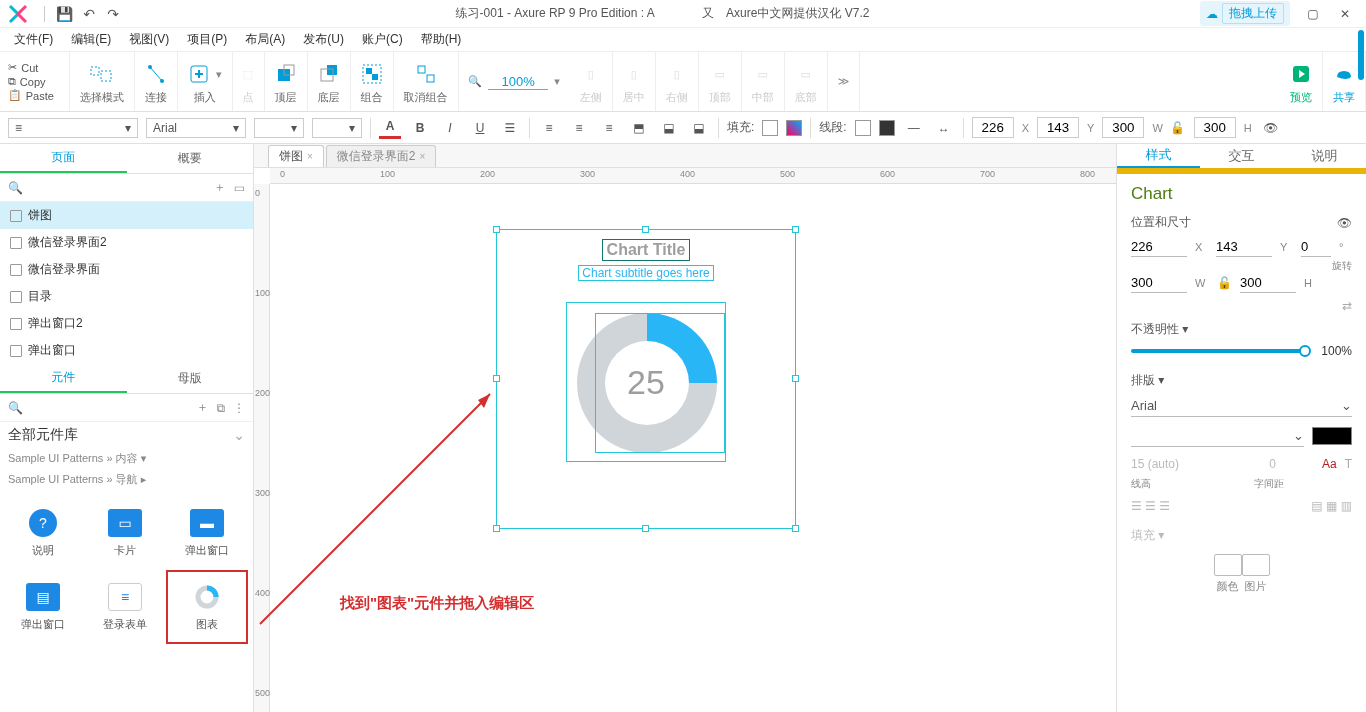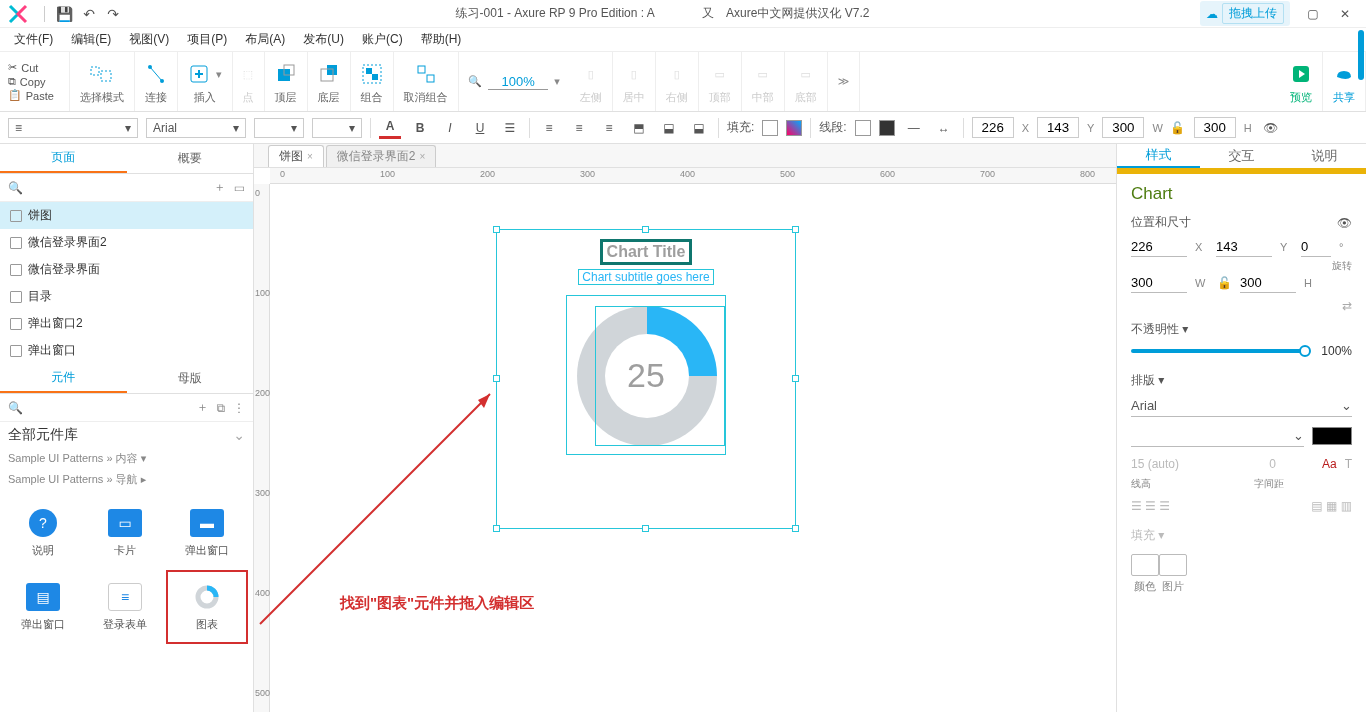--- a/index.html
+++ b/index.html
@@ -36,21 +36,21 @@
 .fmtbar .ibtn{width:22px;height:22px;display:flex;align-items:center;justify-content:center;cursor:pointer;color:#555}
 .fmtbar .swatch{width:16px;height:16px;border:1px solid #999;background:#fff}
 .fmtbar .swatch.filled{background:#333}
 .fmtbar .numfield{width:42px;border:1px solid #ccc;padding:2px 4px;text-align:center}
 .fmtbar .lbl{color:#888;font-size:11px}
 .fmtbar .lock{color:#aaa;font-size:12px}
 .main{display:flex;height:568px}
 .leftcol{width:254px;display:flex;flex-direction:column;border-right:1px solid #e0e0e0}
 .panel-tabs{height:30px;display:flex;border-bottom:1px solid #e0e0e0}
 .panel-tabs .pt{flex:1;display:flex;align-items:center;justify-content:center;cursor:pointer;color:#666}
-.panel-tabs .pt.active{color:#009dd9;border-bottom:2px solid #f97316}
+.panel-tabs .pt.active{color:#009dd9;border-bottom:2px solid #22c55e}
 .panel-tools{height:28px;display:flex;align-items:center;padding:0 8px;gap:8px;border-bottom:1px solid #eee;color:#888}
 .panel-tools .srch{flex:1}
 .page-list{flex:0 0 auto;max-height:170px;overflow:auto}
 .page-item{display:flex;align-items:center;gap:6px;padding:5px 10px;cursor:pointer;font-size:12px;color:#333}
 .page-item.active{background:#d4f0fa}
 .page-item .pic{width:12px;height:12px;border:1px solid #999;border-radius:1px}
 .lib-hdr{padding:4px 8px;font-size:14px;color:#333;display:flex;align-items:center;gap:4px}
 .lib-path{padding:3px 8px;font-size:11px;color:#888}
 .widget-grid{display:flex;flex-wrap:wrap;padding:6px 2px}
 .widget-cell{width:82px;height:74px;display:flex;flex-direction:column;align-items:center;justify-content:center;gap:6px;cursor:pointer}
@@ -67,23 +67,23 @@
 .ruler-v{width:16px;background:#f7f7f7;border-right:1px solid #ddd;position:absolute;left:0;top:40px;bottom:0;font-size:9px;color:#888}
 .ruler-v span{position:absolute;left:1px;writing-mode:horizontal-tb}
 .canvas-inner{position:absolute;left:16px;top:40px;right:0;bottom:0;background:#fff}
 .selection{position:absolute;border:1px solid #26c6da}
 .selection .handle{position:absolute;width:7px;height:7px;background:#fff;border:1px solid #26c6da}
 .selection .h-tl{left:-4px;top:-4px}.selection .h-tr{right:-4px;top:-4px}
 .selection .h-bl{left:-4px;bottom:-4px}.selection .h-br{right:-4px;bottom:-4px}
 .selection .h-tm{left:50%;top:-4px;margin-left:-4px}.selection .h-bm{left:50%;bottom:-4px;margin-left:-4px}
 .selection .h-ml{left:-4px;top:50%;margin-top:-4px}.selection .h-mr{right:-4px;top:50%;margin-top:-4px}
 .chart-box{position:absolute}
-.chart-title{text-align:center;color:#9e9e9e;font-weight:bold;font-size:16px;border:3px solid #0f766e;padding:1px 4px;display:inline-block}
+.chart-title{text-align:center;color:#9e9e9e;font-weight:bold;font-size:16px;border:1px solid #0f766e;padding:1px 4px;display:inline-block}
 .chart-sub{text-align:center;color:#29b6f6;font-size:12px;border:1px solid #26c6da;padding:0 3px;display:inline-block;margin-top:4px}
-.donut-wrap{position:relative;width:160px;height:160px;margin:10px auto;border:1px solid #26c6da}
+.donut-wrap{position:relative;width:160px;height:160px;margin:21px auto;border:1px solid #26c6da}
 .donut{width:140px;height:140px;border-radius:50%;background:conic-gradient(#29b6f6 0deg 90deg,#d0d5d9 90deg 360deg);position:absolute;left:10px;top:10px}
 .donut::after{content:"";position:absolute;left:28px;top:28px;width:84px;height:84px;background:#fff;border-radius:50%}
 .donut-val{position:absolute;left:0;right:0;top:0;bottom:0;display:flex;align-items:center;justify-content:center;font-size:34px;color:#9e9e9e;font-weight:400;z-index:2}
 .donut-sel{position:absolute;left:28px;top:10px;width:130px;height:140px;border:1px solid #26c6da;pointer-events:none}
 .arrow-line{position:absolute;pointer-events:none}
 .annotation{color:#d32f2f;font-weight:bold;font-size:15px;position:absolute}
 .rightcol{width:250px;border-left:1px solid #e0e0e0;display:flex;flex-direction:column}
 .r-tabs{height:30px;display:flex;border-bottom:6px solid #eab308}
 .r-tabs .rt{flex:1;display:flex;align-items:center;justify-content:center;cursor:pointer;color:#666;font-size:13px}
 .r-tabs .rt.active{color:#009dd9;border-bottom:2px solid #009dd9}
@@ -91,21 +91,21 @@
 .r-body h3{font-size:17px;font-weight:400;color:#4d7c0f;margin-bottom:10px}
 .r-sec-title{font-size:12px;color:#555;margin:8px 0 6px;display:flex;align-items:center;justify-content:space-between}
 .r-row{display:flex;align-items:center;gap:8px;margin-bottom:6px}
 .r-row .val{border:none;border-bottom:1px solid #bbb;width:56px;padding:2px 0;font-size:13px}
 .r-row .unit{font-size:11px;color:#888;width:14px}
 .r-slider{flex:1;height:4px;background:#009dd9;border-radius:2px;position:relative;margin-right:8px}
 .r-slider .knob{position:absolute;right:-6px;top:-4px;width:12px;height:12px;border-radius:50%;background:#fff;border:2px solid #009dd9}
 .r-dd{border-bottom:1px solid #bbb;padding:3px 0;display:flex;justify-content:space-between;align-items:center;cursor:pointer;font-size:13px;color:#555}
 .r-swatch{width:40px;height:18px;background:#000;border:1px solid #888}
 .r-faded{color:#bbb;font-size:12px}
-.r-iconrow{display:flex;margin-top:10px}
+.r-iconrow{display:flex;justify-content:center;margin-top:10px}
 .r-iconcell{display:flex;flex-direction:column;align-items:center;gap:3px;color:#888;font-size:11px}
 .r-iconcell .ri{width:28px;height:22px;border:1px solid #bbb;border-radius:2px}
 .scrolltrack{position:absolute;right:2px;top:30px;width:6px;height:50px;background:#009dd9;border-radius:3px}
 svg{display:block}
 </style>
 </head>
 <body>
 
 <div class="titlebar">
   <div class="logo">

